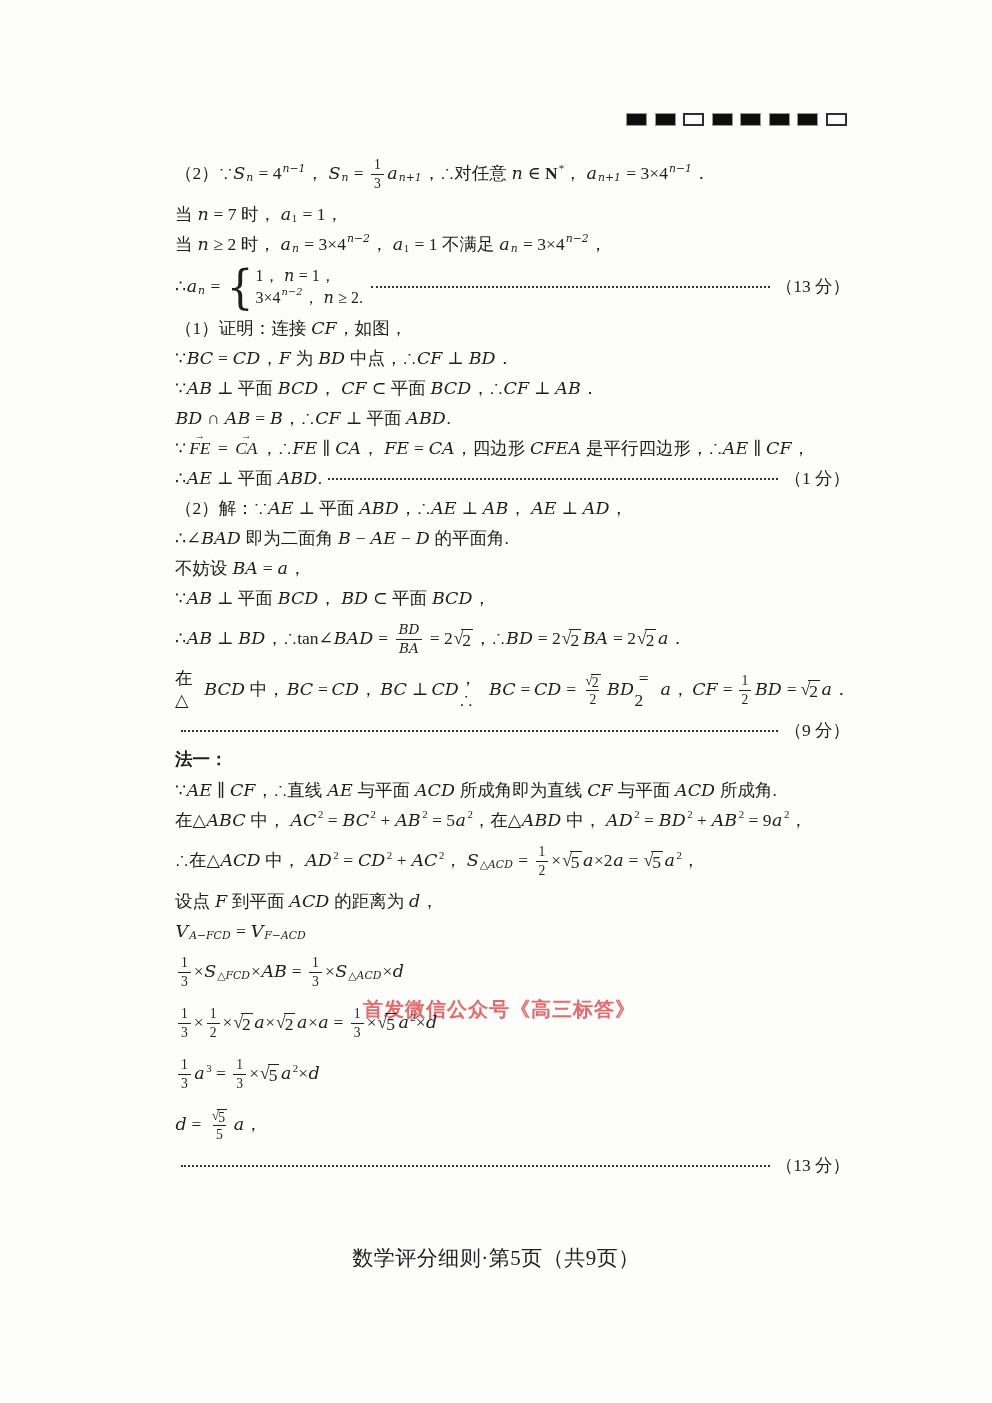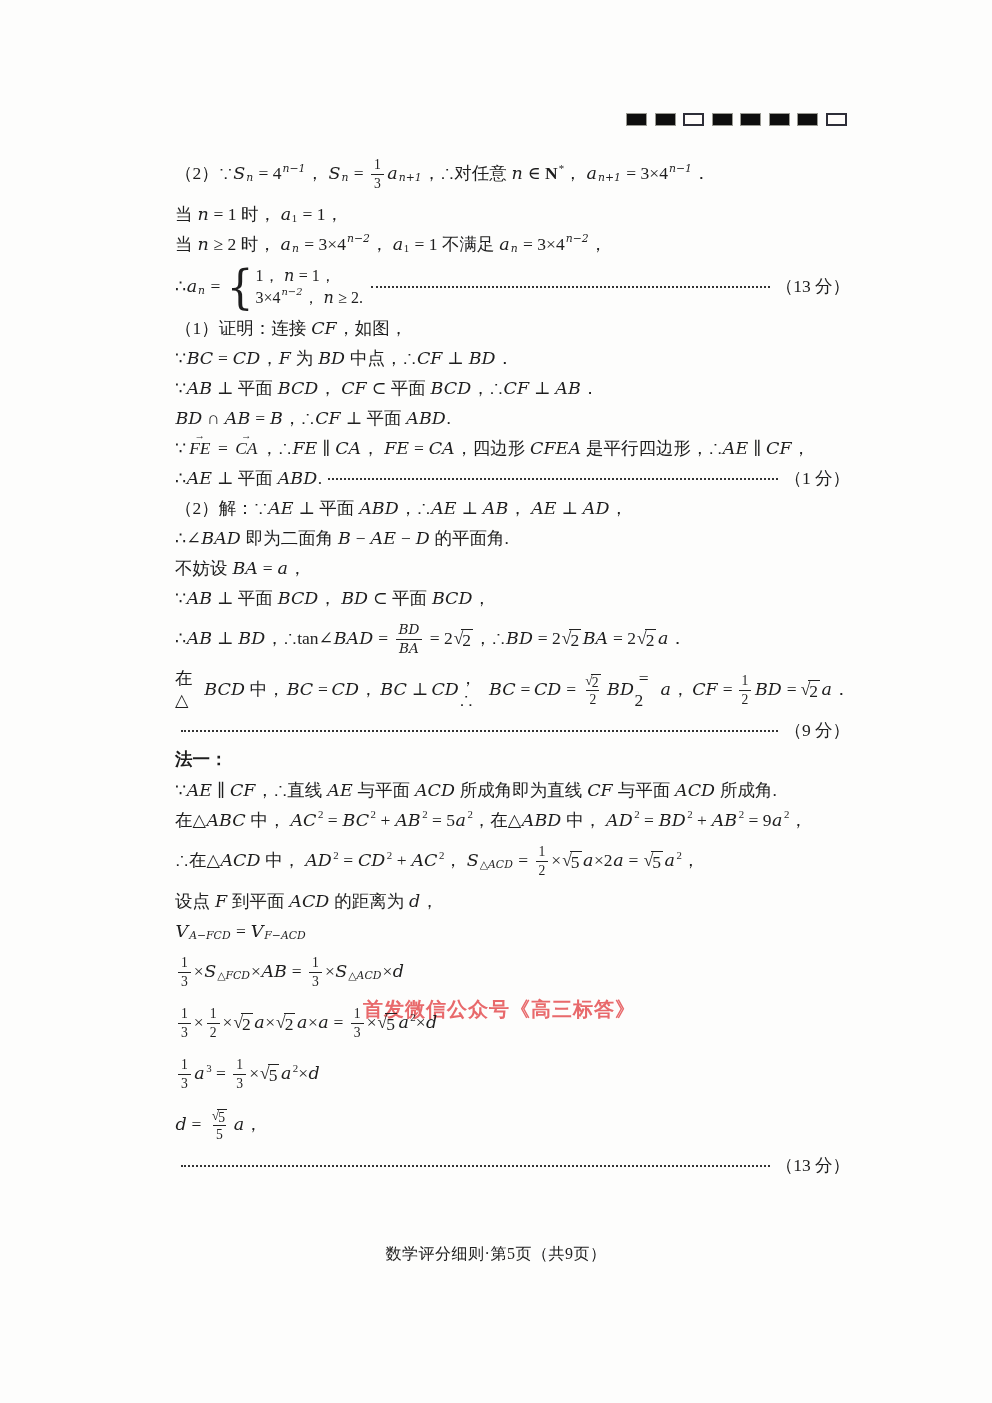--- a/index.html
+++ b/index.html
@@ -39,21 +39,21 @@
         transform:scaleY(1.12);font-weight:300;margin-right:2px;}
   .ccol{display:inline-flex;flex-direction:column;gap:2px;}
   .crow{display:flex;align-items:center;font-size:16px;}
   .dots{flex:1;height:0;border-bottom:2.6px dotted #333;margin:0 6px;min-width:40px;}
   .score{white-space:nowrap;}
   
   .watermark{position:absolute;color:#e8696b;font-size:20px;letter-spacing:1px;white-space:nowrap;}
   .wm1{left:357px;top:338px;}
   .wm2{left:363px;top:996px;font-weight:bold;}
   
-  .footer{position:absolute;top:1244px;left:0;width:100%;text-align:center;font-size:16px;
+  .footer{position:absolute;top:1244px;left:0;width:100%;text-align:center;font-size:21px;
         letter-spacing:.5px;color:#222;}
 </style>
 </head>
 <body>
 
 <div class="page">
   <div class="regmarks">
       <span class="regmark"></span>
       <span class="regmark"></span>
       <span class="regmark open"></span>
@@ -61,21 +61,21 @@
       <span class="regmark"></span>
       <span class="regmark"></span>
       <span class="regmark"></span>
       <span class="regmark open"></span>
     </div>
 
   <div class="watermark wm2" style="color: rgb(232, 105, 107);">首发微信公众号《高三标答》</div>
 
   <main class="content">
       <div class="line tall"><span class="mt">（2）∵</span><span class="mi">S</span><span class="sub mi">n</span><span class="mt"> = 4</span><span class="sup mi">n−1</span><span class="mt">， </span><span class="mi">S</span><span class="sub mi">n</span><span class="mt"> = </span><span class="frac"><span class="fpart num">1</span><span class="fpart den">3</span></span><span class="mi">a</span><span class="sub mi">n+1</span><span class="mt">，∴对任意 </span><span class="mi">n</span><span class="mt"> ∈ </span><span class="mbold">N</span><span class="sup">*</span><span class="mt">， </span><span class="mi">a</span><span class="sub mi">n+1</span><span class="mt"> = 3×4</span><span class="sup mi">n−1</span><span class="mt">．</span></div>
-      <div class="line"><span class="mt">当 </span><span class="mi">n</span><span class="mt"> = 1 时， </span><span class="mi">a</span><span class="sub">1</span><span class="mt"> = 1，</span></div>
+      <div class="line"><span class="mt">当 </span><span class="mi">n</span><span class="mt"> = 7 时， </span><span class="mi">a</span><span class="sub">1</span><span class="mt"> = 1，</span></div>
       <div class="line"><span class="mt">当 </span><span class="mi">n</span><span class="mt"> ≥ 2 时， </span><span class="mi">a</span><span class="sub mi">n</span><span class="mt"> = 3×4</span><span class="sup mi">n−2</span><span class="mt">， </span><span class="mi">a</span><span class="sub">1</span><span class="mt"> = 1 不满足 </span><span class="mi">a</span><span class="sub mi">n</span><span class="mt"> = 3×4</span><span class="sup mi">n−2</span><span class="mt">，</span></div>
       <div class="line cases-line"><span class="mt">∴</span><span class="mi">a</span><span class="sub mi">n</span><span class="mt"> = </span><span class="cases"><span class="brace">{</span><span class="ccol"><span class="crow"><span class="mt">1， </span><span class="mi">n</span><span class="mt"> = 1，</span></span><span class="crow"><span class="mt">3×4</span><span class="sup mi">n−2</span><span class="mt">， </span><span class="mi">n</span><span class="mt"> ≥ 2.</span></span></span></span><span class="dots"></span><span class="score">（13 分）</span></div>
       <div class="line"><span class="mt">（1）证明：连接 </span><span class="mi">CF</span><span class="mt">，如图，</span></div>
       <div class="line"><span class="mt">∵</span><span class="mi">BC</span><span class="mt"> = </span><span class="mi">CD</span><span class="mt">，</span><span class="mi">F</span><span class="mt"> 为 </span><span class="mi">BD</span><span class="mt"> 中点，∴</span><span class="mi">CF</span><span class="mt"> ⊥ </span><span class="mi">BD</span><span class="mt">．</span></div>
       <div class="line"><span class="mt">∵</span><span class="mi">AB</span><span class="mt"> ⊥ 平面 </span><span class="mi">BCD</span><span class="mt">， </span><span class="mi">CF</span><span class="mt"> ⊂ 平面 </span><span class="mi">BCD</span><span class="mt">，∴</span><span class="mi">CF</span><span class="mt"> ⊥ </span><span class="mi">AB</span><span class="mt">．</span></div>
       <div class="line"><span class="mi">BD</span><span class="mt"> ∩ </span><span class="mi">AB</span><span class="mt"> = </span><span class="mi">B</span><span class="mt">，∴</span><span class="mi">CF</span><span class="mt"> ⊥ 平面 </span><span class="mi">ABD</span><span class="mt">.</span></div>
       <div class="line"><span class="mt">∵</span><span class="vec">FE</span><span class="mt"> = </span><span class="vec">CA</span><span class="mt">，∴</span><span class="mi">FE</span><span class="mt"> ∥ </span><span class="mi">CA</span><span class="mt">， </span><span class="mi">FE</span><span class="mt"> = </span><span class="mi">CA</span><span class="mt">，四边形 </span><span class="mi">CFEA</span><span class="mt"> 是平行四边形，∴</span><span class="mi">AE</span><span class="mt"> ∥ </span><span class="mi">CF</span><span class="mt">，</span></div>
       <div class="line"><span class="mt">∴</span><span class="mi">AE</span><span class="mt"> ⊥ 平面 </span><span class="mi">ABD</span><span class="mt">.</span><span class="dots"></span><span class="score">（1 分）</span></div>
       <div class="line"><span class="mt">（2）解：∵</span><span class="mi">AE</span><span class="mt"> ⊥ 平面 </span><span class="mi">ABD</span><span class="mt">，∴</span><span class="mi">AE</span><span class="mt"> ⊥ </span><span class="mi">AB</span><span class="mt">， </span><span class="mi">AE</span><span class="mt"> ⊥ </span><span class="mi">AD</span><span class="mt">，</span></div>
       <div class="line"><span class="mt">∴∠</span><span class="mi">BAD</span><span class="mt"> 即为二面角 </span><span class="mi">B</span><span class="mt"> − </span><span class="mi">AE</span><span class="mt"> − </span><span class="mi">D</span><span class="mt"> 的平面角.</span></div>

